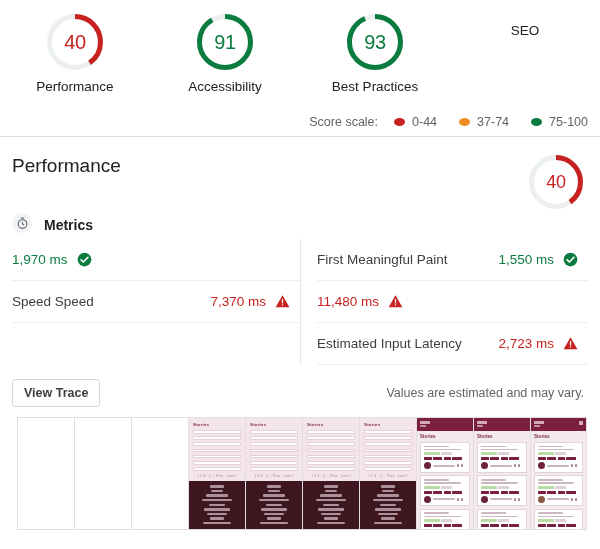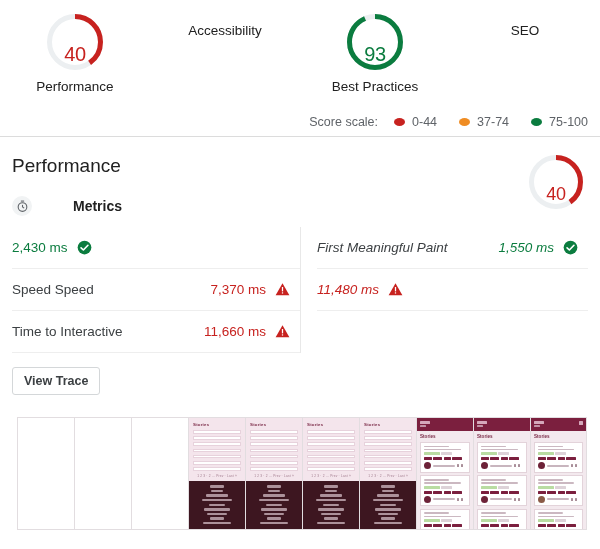--- a/index.html
+++ b/index.html
@@ -31,21 +31,21 @@
     align-items: center;
   }
   .gauge-ring {
     position: relative;
     width: 56px;
     height: 56px;
   }
   .gauge-ring svg { display: block; transform: rotate(-90deg); }
   .gauge-num {
     position: absolute;
-    top: 12px; left: 0;
+    top: 0; left: 0;
     width: 56px; height: 56px;
     display: flex;
     align-items: center;
     justify-content: center;
     font-size: 20px;
     letter-spacing: -0.3px;
   }
   .gauge-label {
     margin-top: 9px;
     font-size: 13.5px;
@@ -101,24 +101,23 @@
   }
   .category-gauge svg { display: block; transform: rotate(-90deg); }
   .category-gauge .gauge-num {
     width: 54px; height: 54px;
     font-size: 18px;
   }
 
   
   .metrics-head {
     display: flex;
-    align-items: center;
+    align-items: flex-end;
     height: 30px;
-    margin-top: 8px;
-    gap: 29px;
+    margin-top: 20px;
   }
   .metrics-icon {
     width: 20px; height: 20px;
     border-radius: 50%;
     background: #f1f3f4;
     display: flex;
     align-items: center;
     justify-content: center;
     margin-right: 12px;
     flex: 0 0 auto;
@@ -136,21 +135,20 @@
   }
   .metrics-col {
     width: 288px;
     flex: 0 0 auto;
   }
   .metrics-col.right {
     margin-left: 0;
     border-left: 1px solid #e8e8e8;
     padding-left: 16px;
     width: 288px;
-    font-style: italic;
   }
   .metric-row {
     display: flex;
     align-items: center;
     height: 42px;
     border-bottom: 1px solid #eeeeee;
     padding-right: 10px;
   }
   .metric-name {
     flex: 1 1 auto;
@@ -275,20 +273,27 @@
         <div class="gauge-ring">
           <svg width="56" height="56">
             <circle cx="28" cy="28" r="25.5" fill="none" stroke="#eceff1" stroke-width="5"></circle>
             <circle cx="28" cy="28" r="25.5" fill="none" stroke="#c7221f" stroke-width="5" stroke-dasharray="64.08849013323179 160.22122533307945" stroke-linecap="butt"></circle>
           </svg>
           <div class="gauge-num" style="color:#c7221f">40</div>
         </div>
         <div class="gauge-label">Performance</div>
       </div>
       <div class="gauge-cell">
+        <div class="gauge-ring">
+          <svg width="56" height="56">
+            <circle cx="28" cy="28" r="25.5" fill="none" stroke="#eceff1" stroke-width="5"></circle>
+            <circle cx="28" cy="28" r="25.5" fill="none" stroke="#0b7c3f" stroke-width="5" stroke-dasharray="145.8013150531023 160.22122533307945" stroke-linecap="butt"></circle>
+          </svg>
+          <div class="gauge-num" style="color:#0b7c3f">91</div>
+        </div>
         <div class="gauge-label">Accessibility</div>
       </div>
       <div class="gauge-cell">
         <div class="gauge-ring">
           <svg width="56" height="56">
             <circle cx="28" cy="28" r="25.5" fill="none" stroke="#eceff1" stroke-width="5"></circle>
             <circle cx="28" cy="28" r="25.5" fill="none" stroke="#0b7c3f" stroke-width="5" stroke-dasharray="149.00573955976387 160.22122533307945" stroke-linecap="butt"></circle>
           </svg>
           <div class="gauge-num" style="color:#0b7c3f">93</div>
         </div>
@@ -339,67 +344,68 @@
         <path d="M12 13 L15 15"></path>
         <path d="M9 2 L15 2"></path>
       </svg>
     </span>
     <span class="metrics-title">Metrics</span>
   </div>
 
   <div class="metrics-grid">
     <div class="metrics-col left" id="col-left">
         <div class="metric-row">
-          <span class="metric-value pass">2,430 ms</span>
+          <span class="metric-value pass">1,970 ms</span>
           <svg class="metric-icon" viewBox="0 0 24 24">
             <circle cx="12" cy="12" r="11" fill="#0b7c3f"></circle>
             <path d="M6.5 12.5 L10.2 16 L17.5 8.4" fill="none" stroke="#fff" stroke-width="2.6" stroke-linecap="round" stroke-linejoin="round"></path>
           </svg>
         </div>
         <div class="metric-row">
           <span class="metric-name">Speed Speed</span>
           <span class="metric-value fail">7,370 ms</span>
           <svg class="metric-icon" viewBox="0 0 24 24">
             <path d="M12 2 L23 21 L1 21 Z" fill="#c7221f"></path>
             <rect x="11" y="8" width="2" height="7" fill="#fff"></rect>
             <rect x="11" y="16.5" width="2" height="2" fill="#fff"></rect>
           </svg>
         </div>
-        <div class="metric-row">
-          <span class="metric-name">Time to Interactive</span>
-          <span class="metric-value fail">11,660 ms</span>
-          <svg class="metric-icon" viewBox="0 0 24 24">
-            <path d="M12 2 L23 21 L1 21 Z" fill="#c7221f"></path>
-            <rect x="11" y="8" width="2" height="7" fill="#fff"></rect>
-            <rect x="11" y="16.5" width="2" height="2" fill="#fff"></rect>
-          </svg>
-        </div>
       </div>
     <div class="metrics-col right" id="col-right">
         <div class="metric-row">
           <span class="metric-name">First Meaningful Paint</span>
           <span class="metric-value pass">1,550 ms</span>
           <svg class="metric-icon" viewBox="0 0 24 24">
             <circle cx="12" cy="12" r="11" fill="#0b7c3f"></circle>
             <path d="M6.5 12.5 L10.2 16 L17.5 8.4" fill="none" stroke="#fff" stroke-width="2.6" stroke-linecap="round" stroke-linejoin="round"></path>
           </svg>
         </div>
         <div class="metric-row">
           <span class="metric-value fail">11,480 ms</span>
           <svg class="metric-icon" viewBox="0 0 24 24">
             <path d="M12 2 L23 21 L1 21 Z" fill="#c7221f"></path>
             <rect x="11" y="8" width="2" height="7" fill="#fff"></rect>
             <rect x="11" y="16.5" width="2" height="2" fill="#fff"></rect>
           </svg>
         </div>
+        <div class="metric-row">
+          <span class="metric-name">Estimated Input Latency</span>
+          <span class="metric-value fail">2,723 ms</span>
+          <svg class="metric-icon" viewBox="0 0 24 24">
+            <path d="M12 2 L23 21 L1 21 Z" fill="#c7221f"></path>
+            <rect x="11" y="8" width="2" height="7" fill="#fff"></rect>
+            <rect x="11" y="16.5" width="2" height="2" fill="#fff"></rect>
+          </svg>
+        </div>
       </div>
   </div>
 
   <div class="metrics-footer">
     <button class="view-trace-btn">View Trace</button>
+    <span class="estimate-note">Values are estimated and may vary.</span>
   </div>
 </div>
 
 <div class="filmstrip" id="filmstrip">
     <div class="frame blank"></div>
     <div class="frame blank"></div>
     <div class="frame blank"></div>
     <div class="frame">
       <div class="fa-top">
         <div class="fa-title">Stories</div>

